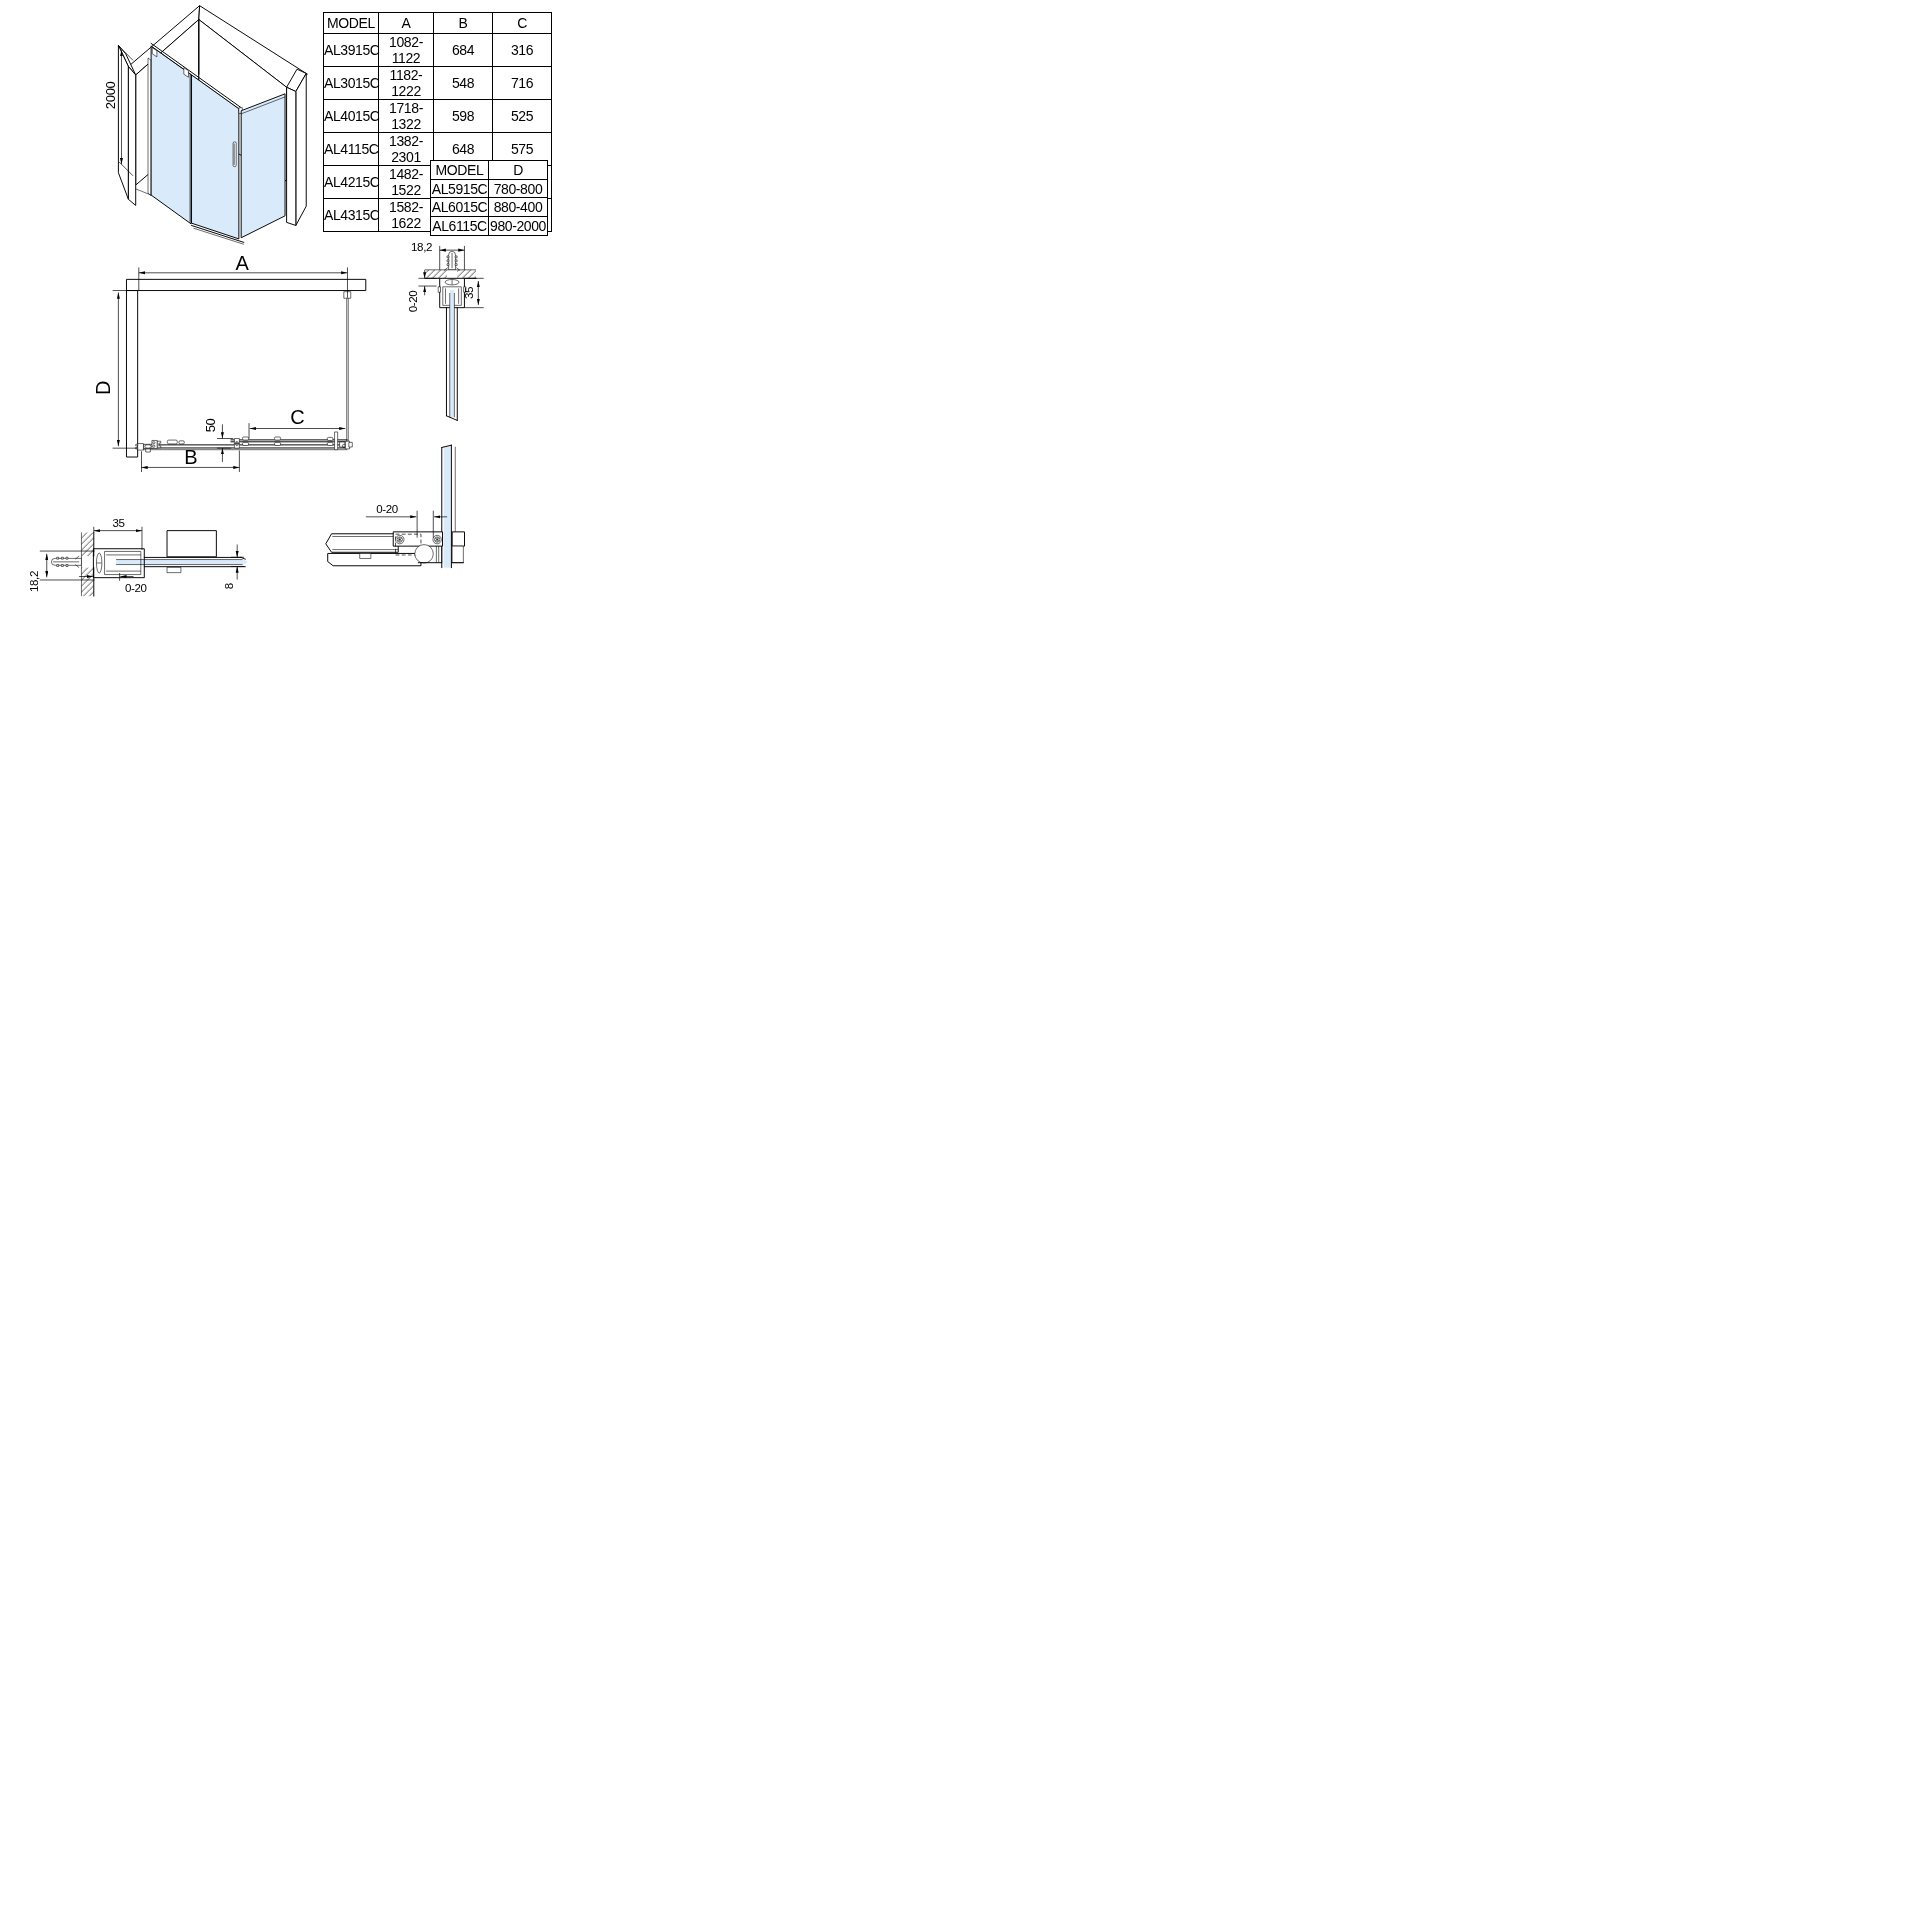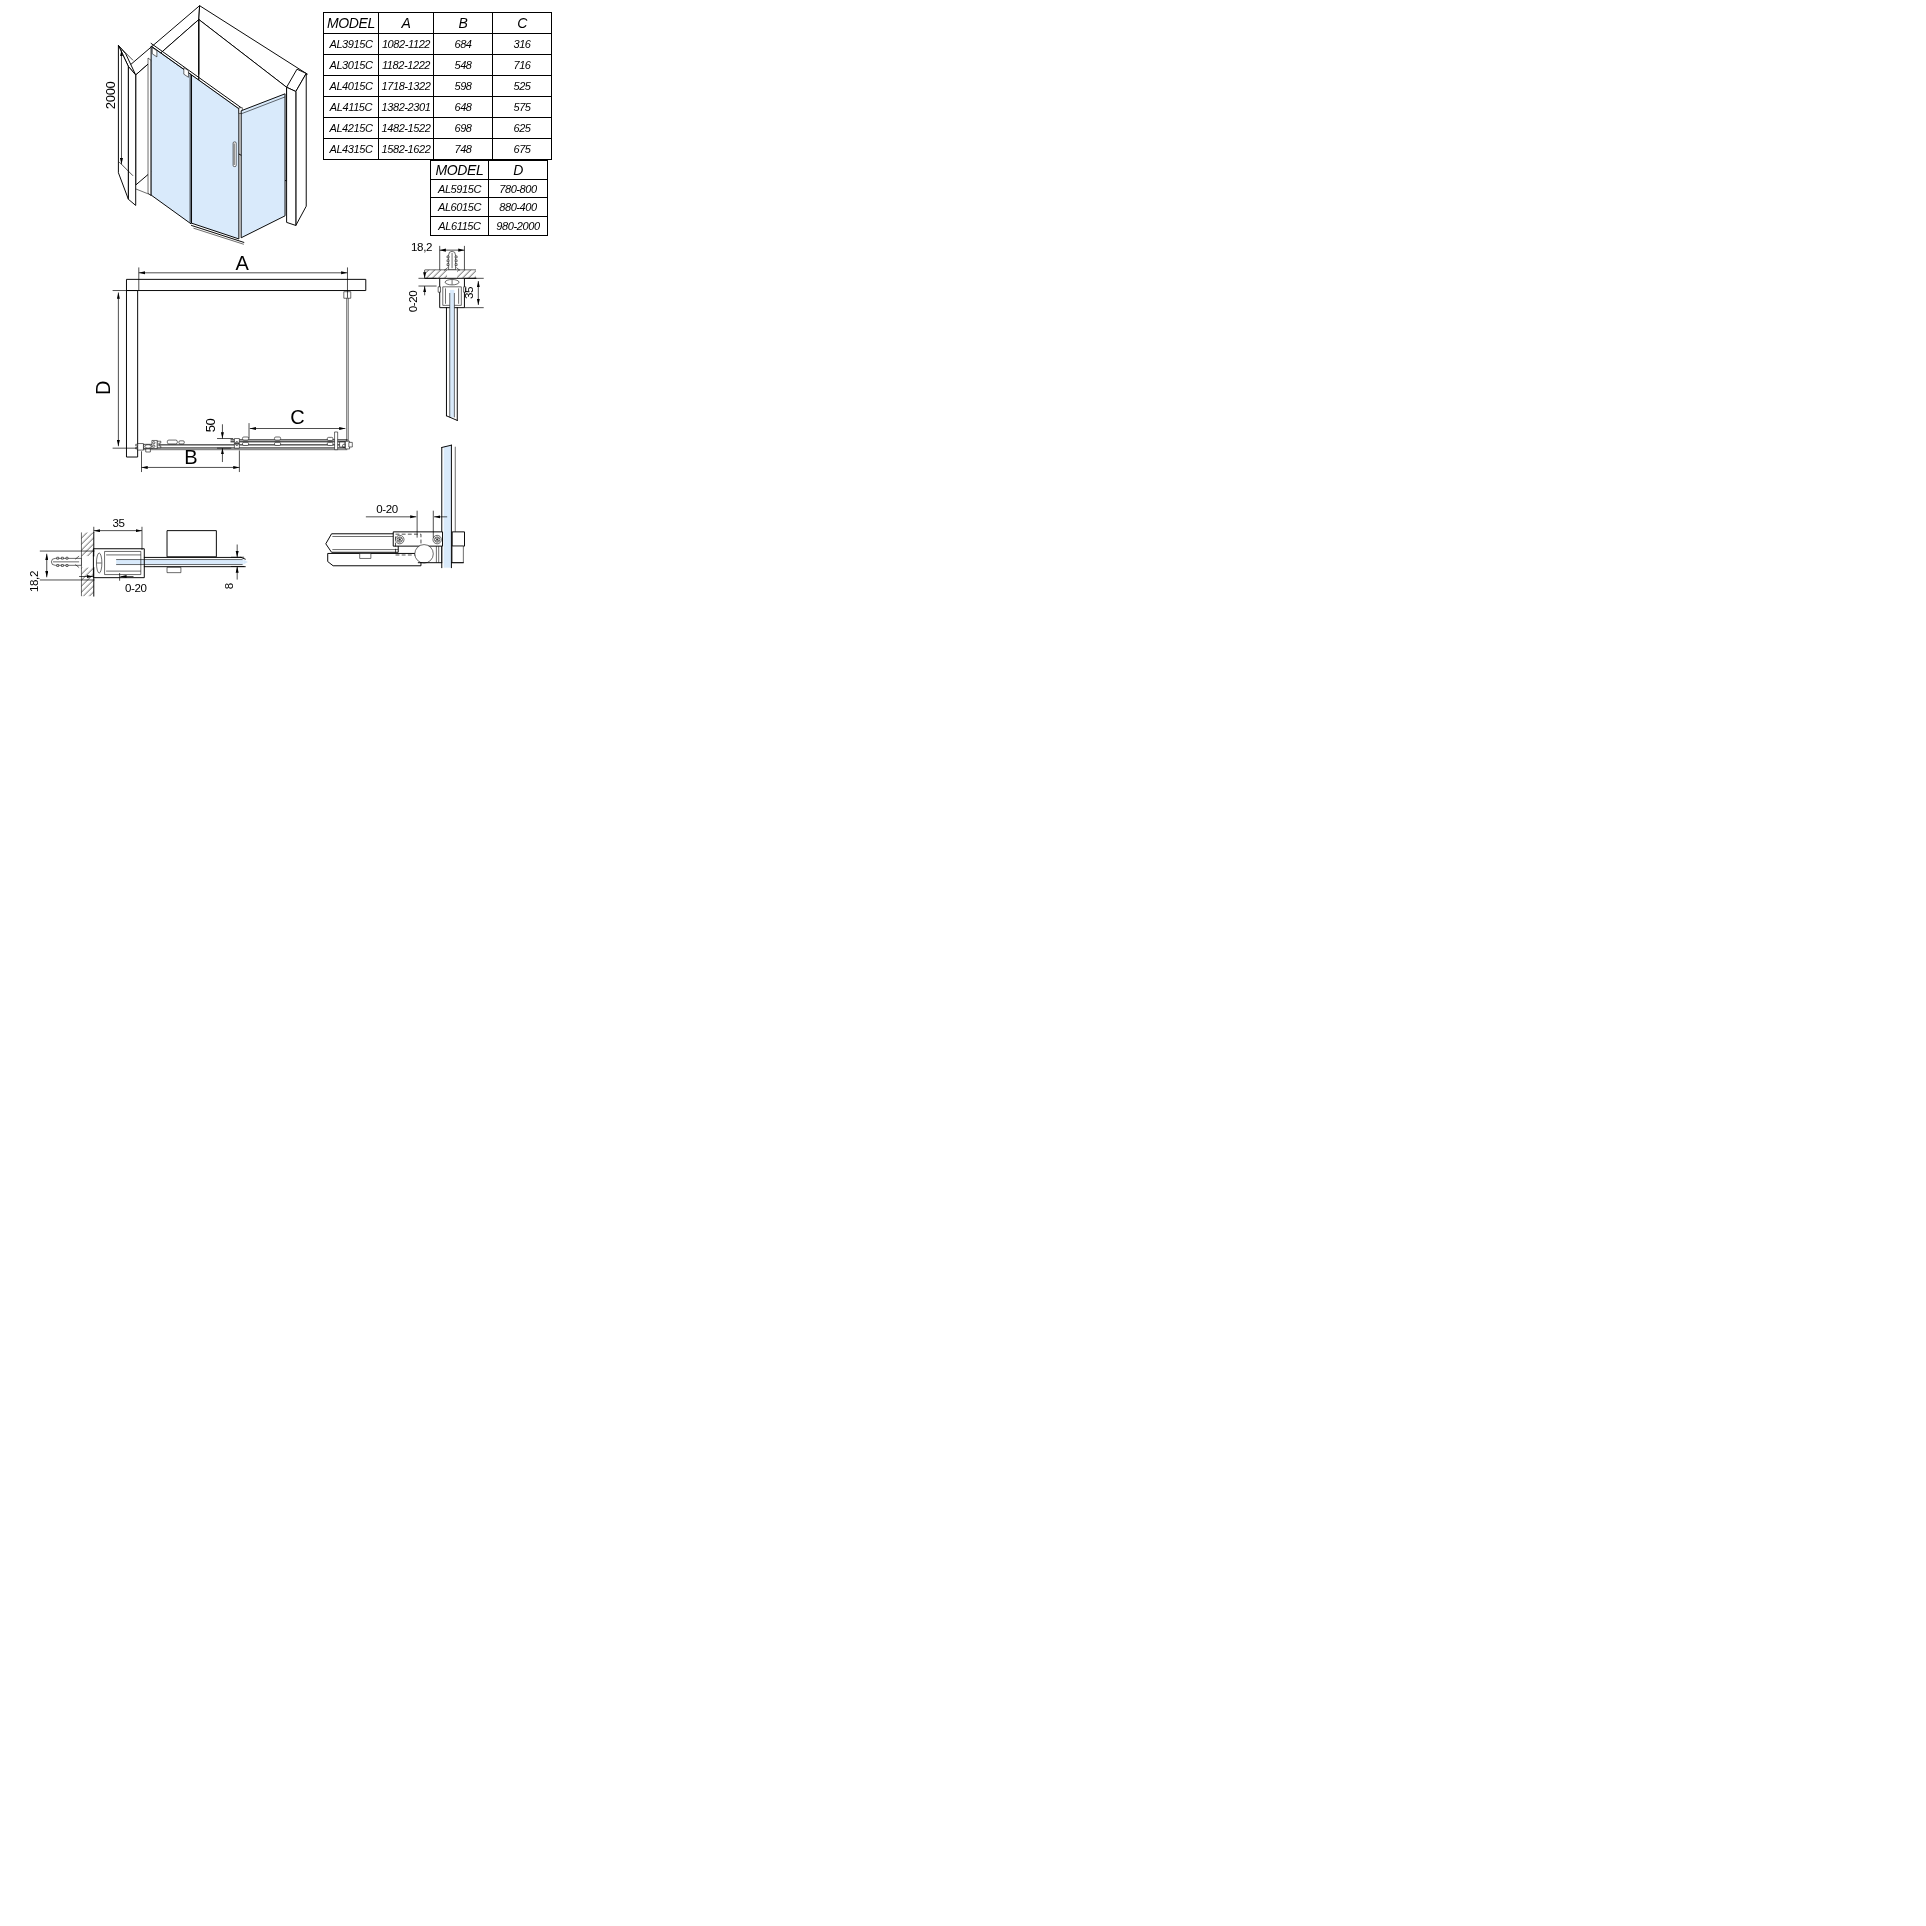--- a/index.html
+++ b/index.html
@@ -9,23 +9,23 @@
   svg text{font-family:"Liberation Sans",sans-serif;fill:#000;}
   .big{font-size:52px;}
   .med{font-size:34px;letter-spacing:-1px;}
   .sml{font-size:30px;letter-spacing:-1px;}
   .ol{stroke:#000;stroke-width:2.5;fill:none;stroke-linejoin:round;stroke-linecap:round;}
   .ol15{stroke:#000;stroke-width:1.5;fill:none;stroke-linejoin:round;}
   .dim{stroke:#000;stroke-width:1.8;fill:none;}
   .wf{fill:#fff;stroke:#000;stroke-width:2.5;stroke-linejoin:round;}
   .wf15{fill:#fff;stroke:#000;stroke-width:1.5;stroke-linejoin:round;}
   .gl{stroke:#000;stroke-width:2.5;stroke-linejoin:round;}
-  table.dims{position:absolute;border-collapse:collapse;table-layout:fixed;font-style:italic;}
+  table.dims{position:absolute;border-collapse:collapse;table-layout:fixed;}
   table.dims td{border:1.2px solid #000;text-align:center;vertical-align:middle;
-                font-size:11px;letter-spacing:-0.4px;padding:0;background:#fff;}
+                font-size:14px;letter-spacing:-0.4px;padding:0;background:#fff;}
   #t1{left:323px;top:11.6px;width:228px;}
   #t1 td{height:20px;}
   #t1 .hd{font-size:14px;}
   #t2{left:430px;top:160px;width:117px;}
   #t2 td{height:17.7px;}
   #t2 .hd{font-size:14px;}
 </style>
 </head>
 <body>
 

